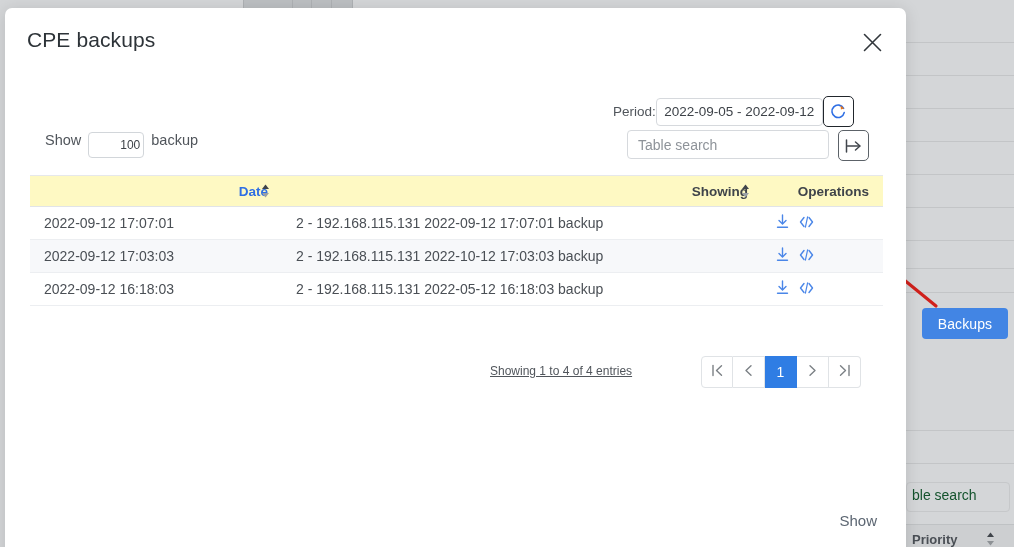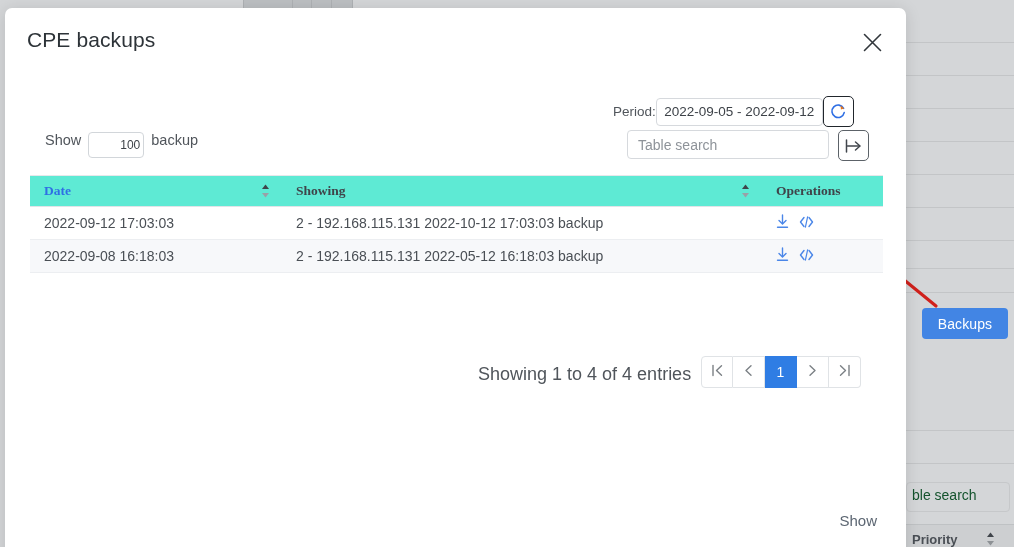--- a/index.html
+++ b/index.html
@@ -150,33 +150,32 @@
   .table-search::placeholder { color: #8e9399; }
 
   
   #data-table {
     position: absolute; left: 25px; top: 167px;
     width: 853px;
     border-collapse: collapse;
     font-size: 14px;
   }
   #data-table thead th {
-    background: #5eead4;
+    background: #fef9c3;
     border-top: 1px solid #e6e8eb;
     border-bottom: 1px solid #e1e4e8;
     height: 31px;
     padding: 0 14px;
-    text-align: left;
+    text-align: right;
     font-size: 13.5px;
     font-weight: bold;
     color: #3f444a;
     white-space: nowrap;
     cursor: pointer;
     position: relative;
-    font-family: Liberation Serif, serif;
   }
   #data-table thead th.sorted { color: #2f6fe4; }
   #data-table thead th .sort-ind {
     position: absolute; right: 12px; top: 50%;
     transform: translateY(-50%);
   }
   #data-table tbody td {
     height: 33px;
     padding: 0 14px;
     color: #4a4f55;
@@ -193,23 +192,24 @@
     cursor: pointer;
     vertical-align: middle;
   }
 
   
   .table-footer {
     position: absolute; left: 25px; top: 348px;
     width: 853px; height: 34px;
   }
   .showing-text {
-    position: absolute; left: 448px; top: 8px;
-    font-size: 18px; color: #50555b;
+    position: absolute; left: 460px; top: 8px;
+    font-size: 12px; color: #50555b;
     white-space: nowrap;
+    text-decoration: underline;
   }
   .pager {
     position: absolute; right: 22px; top: 0;
     display: flex;
   }
   .pager-btn {
     width: 32px; height: 32px;
     border: 1px solid #e0e3e6;
     border-left-width: 0;
     background: #fff;
@@ -334,34 +334,47 @@
             <path d="M4.5 13.5 L8 9 L1 9 Z" fill="#9aa0a6"></path>
           </svg>
         </th>
         <th>
           <span>Operations</span>
         </th>
       </tr>
     </thead>
     <tbody id="table-body">
         <tr>
+          <td>2022-09-12 17:07:01</td>
+          <td>2 - 192.168.115.131 2022-09-12 17:07:01 backup</td>
+          <td class="ops-cell"><span class="ops-icon"><svg width="13" height="15" viewBox="0 0 13 15">
+                <path d="M6.5 1 L6.5 9.5" stroke="#4a86e8" stroke-width="1.4" stroke-linecap="round"></path>
+                <path d="M3 6.5 L6.5 10 L10 6.5" fill="none" stroke="#4a86e8" stroke-width="1.4" stroke-linecap="round" stroke-linejoin="round"></path>
+                <path d="M1.5 13.2 L11.5 13.2" stroke="#4a86e8" stroke-width="1.4" stroke-linecap="round"></path>
+              </svg></span><span class="ops-icon"><svg width="15" height="14" viewBox="0 0 15 14">
+                <path d="M5 2.5 L1.5 7 L5 11.5" fill="none" stroke="#4a86e8" stroke-width="1.4" stroke-linecap="round" stroke-linejoin="round"></path>
+                <path d="M10 2.5 L13.5 7 L10 11.5" fill="none" stroke="#4a86e8" stroke-width="1.4" stroke-linecap="round" stroke-linejoin="round"></path>
+                <path d="M8.6 1.8 L6.4 12.2" stroke="#4a86e8" stroke-width="1.2" stroke-linecap="round"></path>
+              </svg></span></td>
+        </tr>
+        <tr>
           <td>2022-09-12 17:03:03</td>
           <td>2 - 192.168.115.131 2022-10-12 17:03:03 backup</td>
           <td class="ops-cell"><span class="ops-icon"><svg width="13" height="15" viewBox="0 0 13 15">
                 <path d="M6.5 1 L6.5 9.5" stroke="#4a86e8" stroke-width="1.4" stroke-linecap="round"></path>
                 <path d="M3 6.5 L6.5 10 L10 6.5" fill="none" stroke="#4a86e8" stroke-width="1.4" stroke-linecap="round" stroke-linejoin="round"></path>
                 <path d="M1.5 13.2 L11.5 13.2" stroke="#4a86e8" stroke-width="1.4" stroke-linecap="round"></path>
               </svg></span><span class="ops-icon"><svg width="15" height="14" viewBox="0 0 15 14">
                 <path d="M5 2.5 L1.5 7 L5 11.5" fill="none" stroke="#4a86e8" stroke-width="1.4" stroke-linecap="round" stroke-linejoin="round"></path>
                 <path d="M10 2.5 L13.5 7 L10 11.5" fill="none" stroke="#4a86e8" stroke-width="1.4" stroke-linecap="round" stroke-linejoin="round"></path>
                 <path d="M8.6 1.8 L6.4 12.2" stroke="#4a86e8" stroke-width="1.2" stroke-linecap="round"></path>
               </svg></span></td>
         </tr>
         <tr>
-          <td>2022-09-08 16:18:03</td>
+          <td>2022-09-12 16:18:03</td>
           <td>2 - 192.168.115.131 2022-05-12 16:18:03 backup</td>
           <td class="ops-cell"><span class="ops-icon"><svg width="13" height="15" viewBox="0 0 13 15">
                 <path d="M6.5 1 L6.5 9.5" stroke="#4a86e8" stroke-width="1.4" stroke-linecap="round"></path>
                 <path d="M3 6.5 L6.5 10 L10 6.5" fill="none" stroke="#4a86e8" stroke-width="1.4" stroke-linecap="round" stroke-linejoin="round"></path>
                 <path d="M1.5 13.2 L11.5 13.2" stroke="#4a86e8" stroke-width="1.4" stroke-linecap="round"></path>
               </svg></span><span class="ops-icon"><svg width="15" height="14" viewBox="0 0 15 14">
                 <path d="M5 2.5 L1.5 7 L5 11.5" fill="none" stroke="#4a86e8" stroke-width="1.4" stroke-linecap="round" stroke-linejoin="round"></path>
                 <path d="M10 2.5 L13.5 7 L10 11.5" fill="none" stroke="#4a86e8" stroke-width="1.4" stroke-linecap="round" stroke-linejoin="round"></path>
                 <path d="M8.6 1.8 L6.4 12.2" stroke="#4a86e8" stroke-width="1.2" stroke-linecap="round"></path>
               </svg></span></td>

